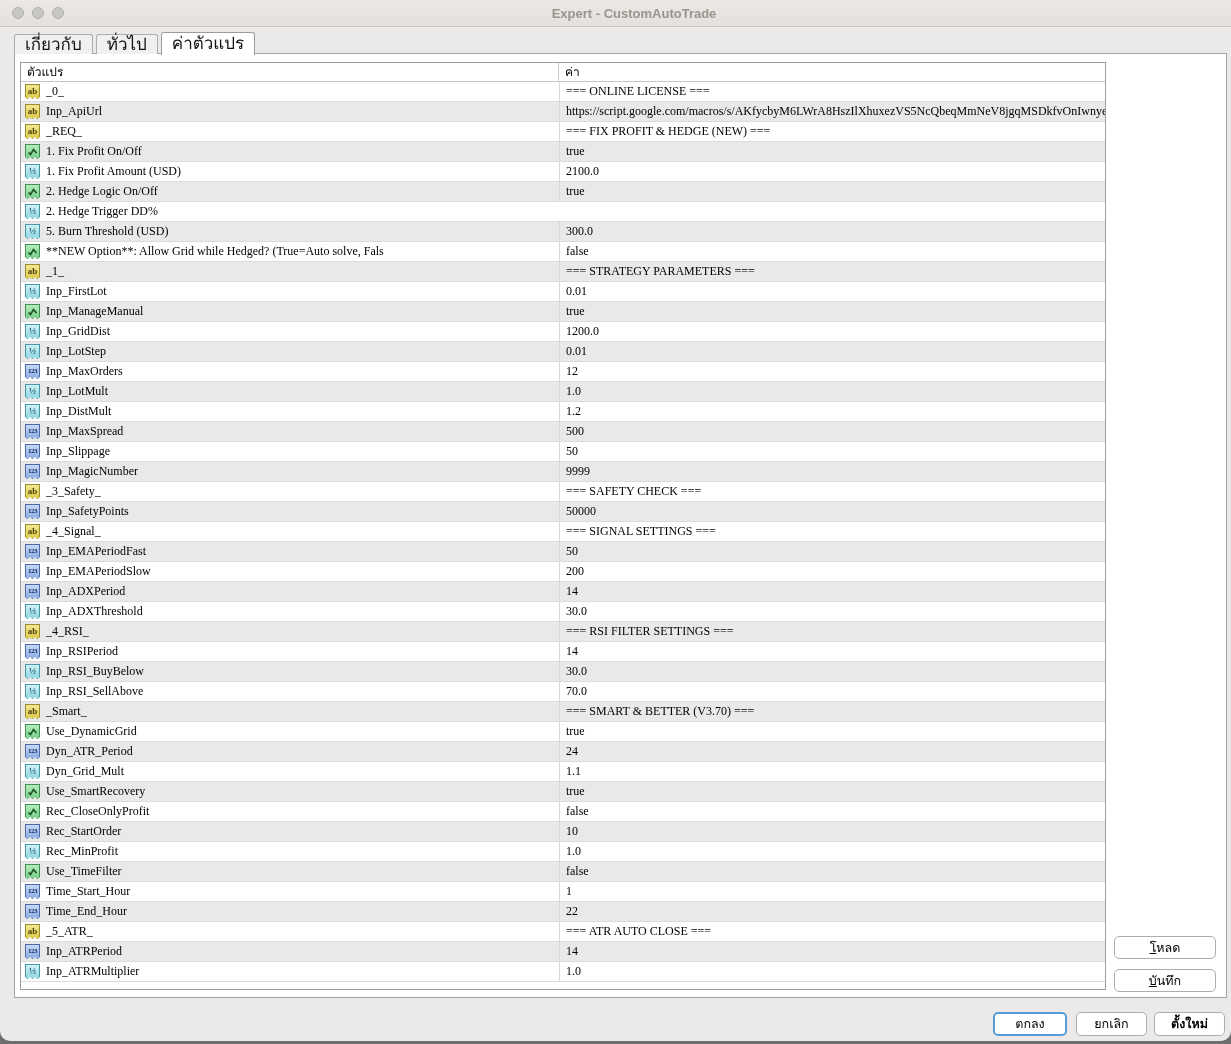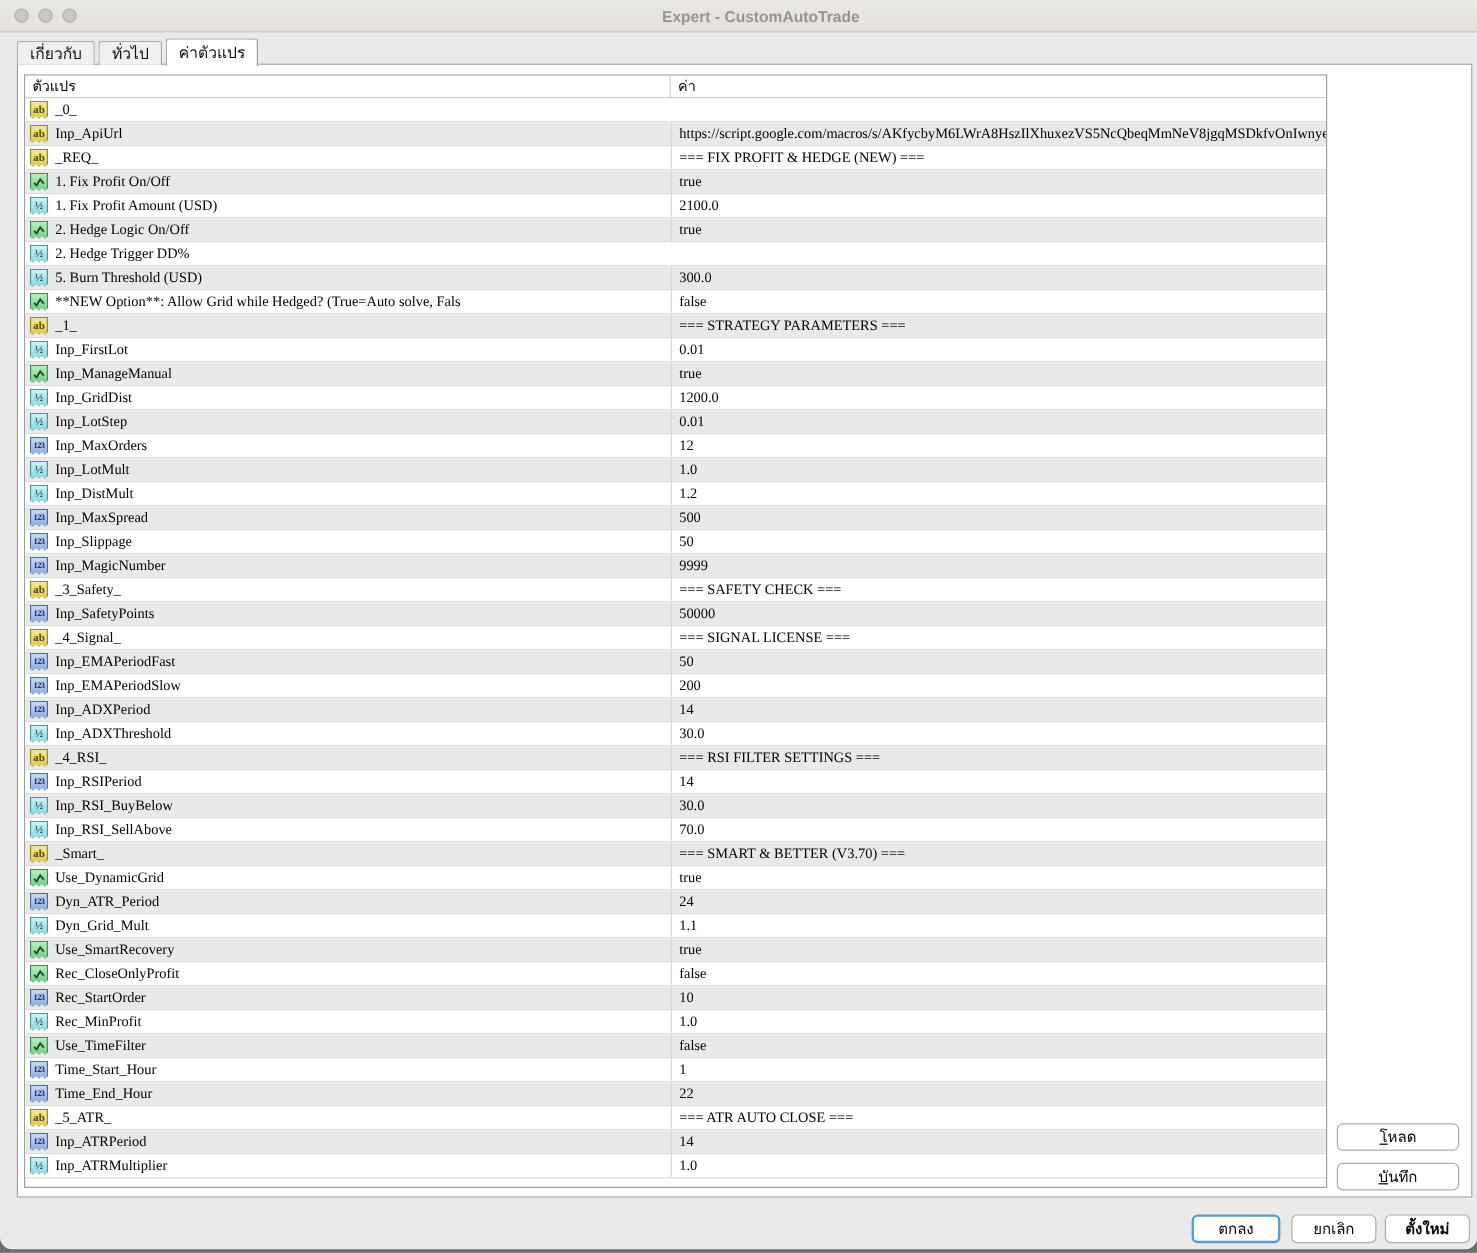--- a/index.html
+++ b/index.html
@@ -7,21 +7,21 @@
   .window{position:relative;width:1231px;height:1041px;background:#ECEAE8;border-radius:0 0 10px 10px;overflow:hidden;}
 
   
   .titlebar{position:absolute;left:0;top:0;width:100%;height:26px;background:linear-gradient(#EBE9E6,#E3E0DD);border-bottom:1px solid #C9C6C3;display:flex;align-items:center;}
   .traffic{position:absolute;left:12px;top:7px;display:flex;gap:8px;}
   .traffic span{width:12px;height:12px;border-radius:50%;background:#C9C7C5;border:1px solid #B1AFAD;box-sizing:border-box;}
   .wtitle{width:100%;text-align:center;font-size:13px;font-weight:bold;color:#9A948C;padding-left:37px;}
 
   
   .tabs{position:absolute;left:14px;top:32px;display:flex;align-items:flex-end;z-index:3;}
-  .tab{height:19px;line-height:19px;padding:0 10px;font-size:13px;color:#111;background:#F1F0EF;border:1px solid #ADADAD;border-bottom:none;border-radius:3px 3px 0 0;margin-right:3px;cursor:default;}
+  .tab{height:19px;line-height:19px;padding:0 10px;font-size:17px;color:#111;background:#F1F0EF;border:1px solid #ADADAD;border-bottom:none;border-radius:3px 3px 0 0;margin-right:3px;cursor:default;}
   .tab.active{height:22px;line-height:21px;background:#fff;border-color:#9C9C9C;position:relative;margin-bottom:-1px;z-index:4;}
 
   
   .panel{position:absolute;left:14px;top:53px;width:1213px;height:945px;background:#fff;border:1px solid #A2A2A2;box-sizing:border-box;z-index:1;}
 
   
   .ptable{position:absolute;left:5px;top:8px;width:1086px;height:928px;border:1px solid #9E9E9E;box-sizing:border-box;background:#fff;overflow:hidden;}
   .thead{display:flex;height:19px;line-height:18px;font-size:12px;color:#000;background:#fff;border-bottom:1px solid #C6C6C6;box-sizing:border-box;}
   .thead .hname{width:538px;padding-left:6px;box-sizing:border-box;border-right:1px solid #C9C9C9;}
   .thead .hval{flex:1;padding-left:6px;}
@@ -71,20 +71,21 @@
       <div class="thead">
         <div class="hname">ตัวแปร</div>
         <div class="hval">ค่า</div>
       </div>
       <div>
           <div class="trow">
             <div class="cell name">
               <span class="pic pic-string">ab</span>
               <span>_0_</span>
             </div>
+            <div class="cell value">=== ONLINE LICENSE ===</div>
           </div>
           <div class="trow alt">
             <div class="cell name">
               <span class="pic pic-string">ab</span>
               <span>Inp_ApiUrl</span>
             </div>
             <div class="cell value">https://script.google.com/macros/s/AKfycbyM6LWrA8HszIlXhuxezVS5NcQbeqMmNeV8jgqMSDkfvOnIwnye9Jf...</div>
           </div>
           <div class="trow">
             <div class="cell name">
@@ -239,21 +240,21 @@
               <span class="pic pic-int">123</span>
               <span>Inp_SafetyPoints</span>
             </div>
             <div class="cell value">50000</div>
           </div>
           <div class="trow">
             <div class="cell name">
               <span class="pic pic-string">ab</span>
               <span>_4_Signal_</span>
             </div>
-            <div class="cell value">=== SIGNAL LICENSE ===</div>
+            <div class="cell value">=== SIGNAL SETTINGS ===</div>
           </div>
           <div class="trow alt">
             <div class="cell name">
               <span class="pic pic-int">123</span>
               <span>Inp_EMAPeriodFast</span>
             </div>
             <div class="cell value">50</div>
           </div>
           <div class="trow">
             <div class="cell name">

